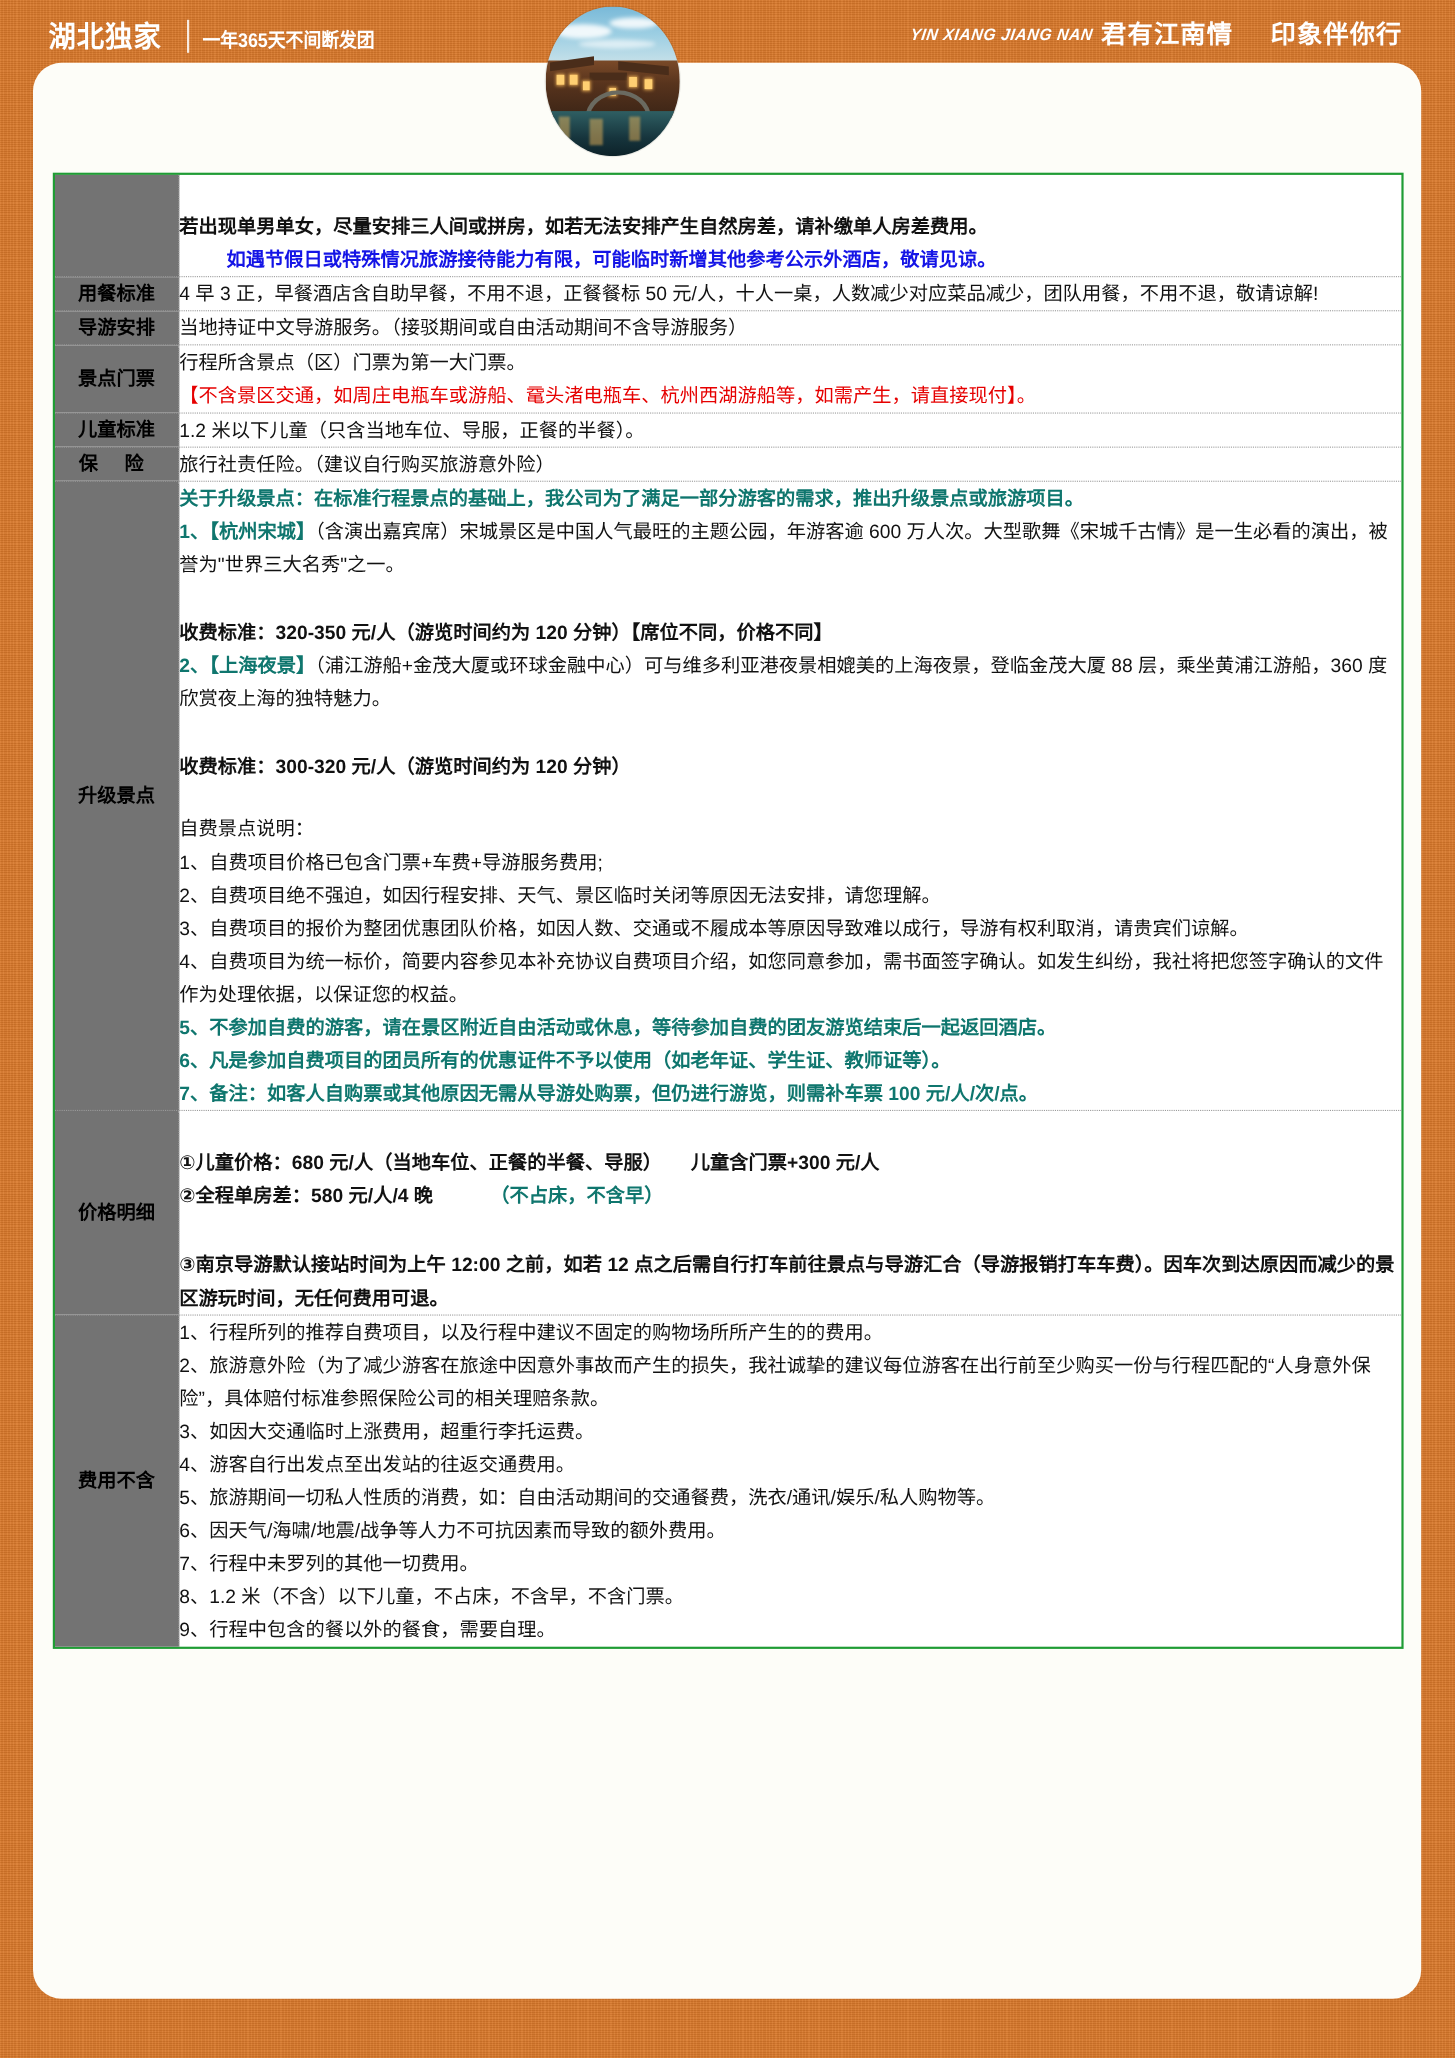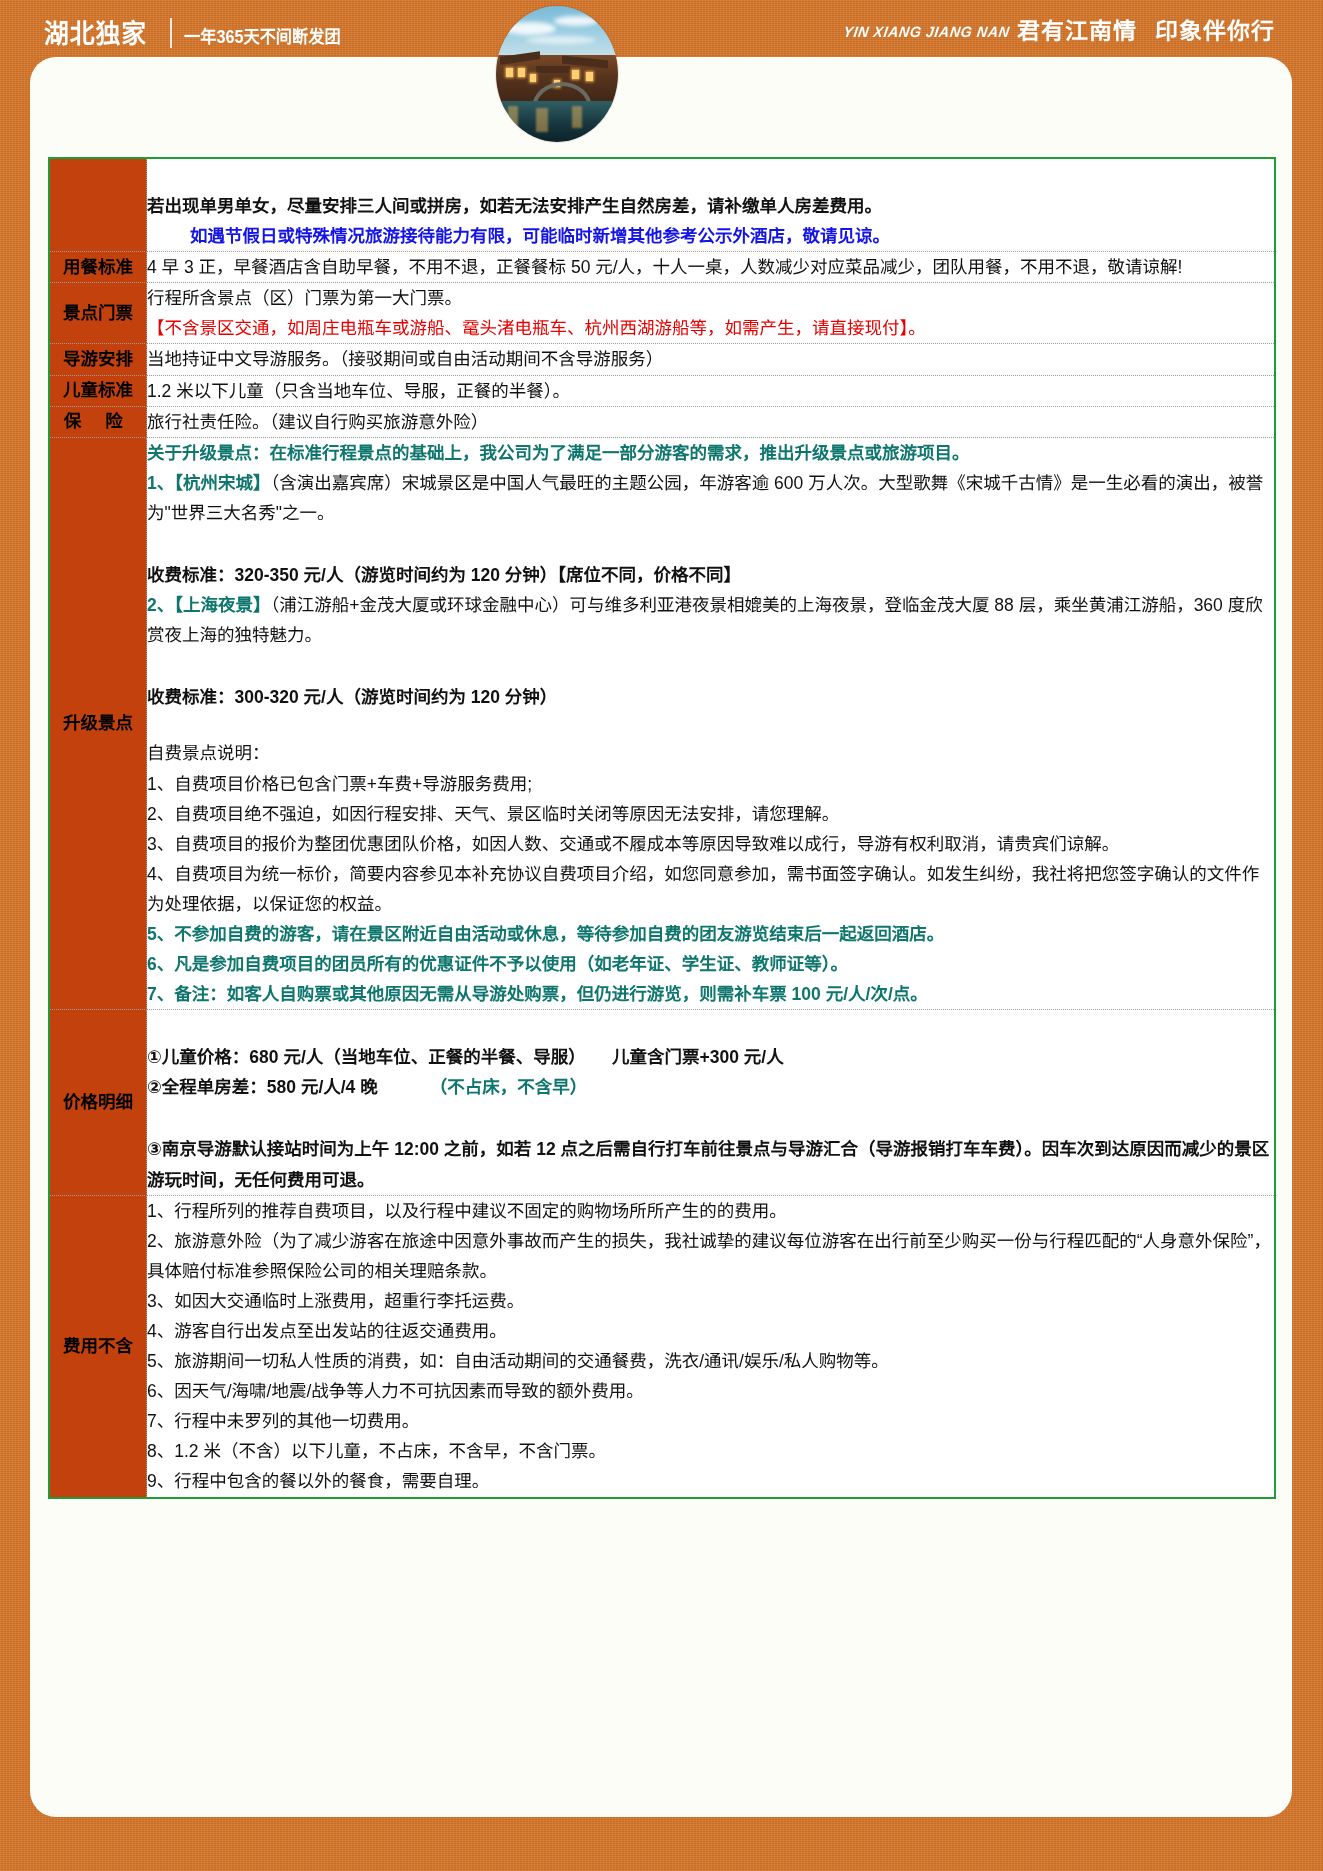--- a/index.html
+++ b/index.html
@@ -91,21 +91,21 @@
   .slogan {
     font-size: 23px;
     font-weight: bold;
     line-height: 1;
     letter-spacing: 1px;
   }
   .slogan2 {
     font-size: 23px;
     font-weight: bold;
     line-height: 1;
-    margin-left: 18px;
+    margin-left: 34px;
     letter-spacing: 1px;
   }
 
   
   .photo-circle {
     position: absolute;
     left: 496px;
     top: 6px;
     width: 122px;
     height: 136px;
@@ -187,22 +187,22 @@
   }
   table.info td {
     vertical-align: middle;
     border-bottom: 1px dotted #9a9a9a;
     padding: 0;
   }
   table.info tr:last-child td {
     border-bottom: none;
   }
   td.label {
-    width: 96px;
-    background: #c2410c;
+    width: 112px;
+    background: #737373;
     text-align: center;
     font-weight: bold;
     font-size: 17.5px;
     color: #000000;
     border-right: 1px dotted #9a9a9a;
     line-height: 1.3;
     padding: 4px 2px;
   }
   td.content {
     padding: 7px 10px 7px 12px;
@@ -279,31 +279,31 @@
       </tr>
 
       <tr>
         <td class="label">用餐标准</td>
         <td class="content">
           <span class="line">4 早 3 正，早餐酒店含自助早餐，不用不退，正餐餐标 50 元/人，十人一桌，人数减少对应菜品减少，团队用餐，不用不退，敬请谅解!</span>
         </td>
       </tr>
 
       <tr>
+        <td class="label">导游安排</td>
+        <td class="content">
+          <span class="line">当地持证中文导游服务。（接驳期间或自由活动期间不含导游服务）</span>
+        </td>
+      </tr>
+
+      <tr>
         <td class="label">景点门票</td>
         <td class="content">
           <span class="line">行程所含景点（区）门票为第一大门票。</span>
           <span class="line red">【不含景区交通，如周庄电瓶车或游船、鼋头渚电瓶车、杭州西湖游船等，如需产生，请直接现付】。</span>
-        </td>
-      </tr>
-
-      <tr>
-        <td class="label">导游安排</td>
-        <td class="content">
-          <span class="line">当地持证中文导游服务。（接驳期间或自由活动期间不含导游服务）</span>
         </td>
       </tr>
 
       <tr>
         <td class="label">儿童标准</td>
         <td class="content">
           <span class="line">1.2 米以下儿童（只含当地车位、导服，正餐的半餐）。</span>
         </td>
       </tr>
 

